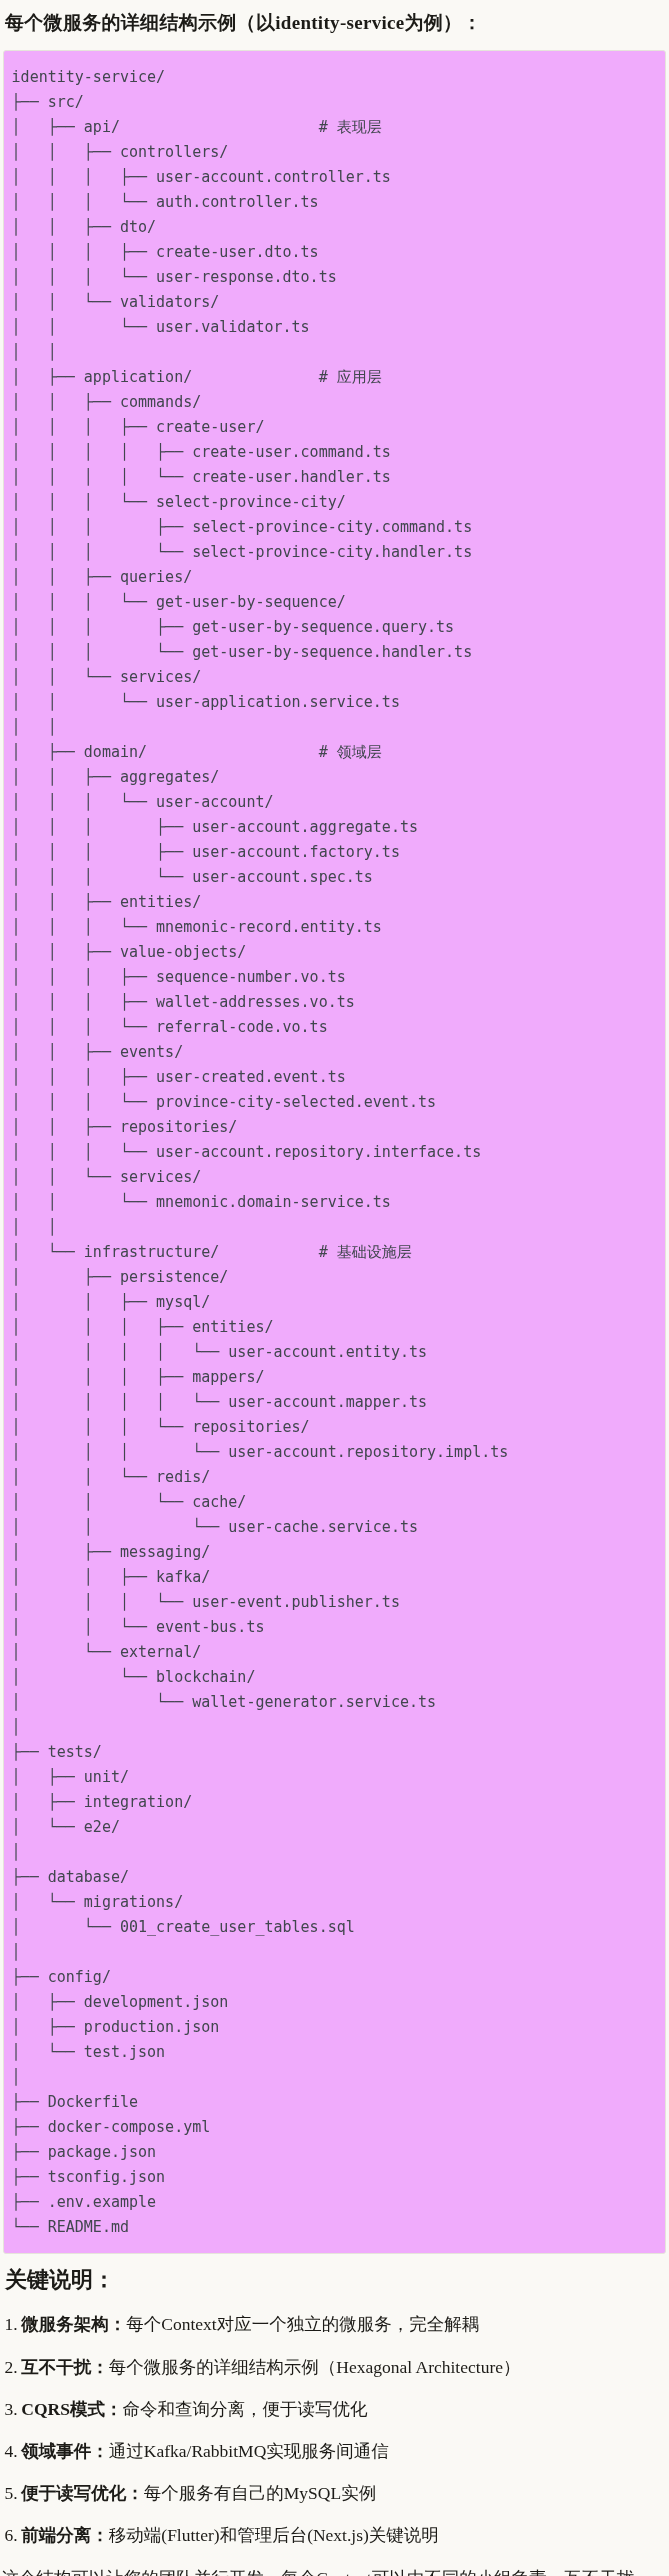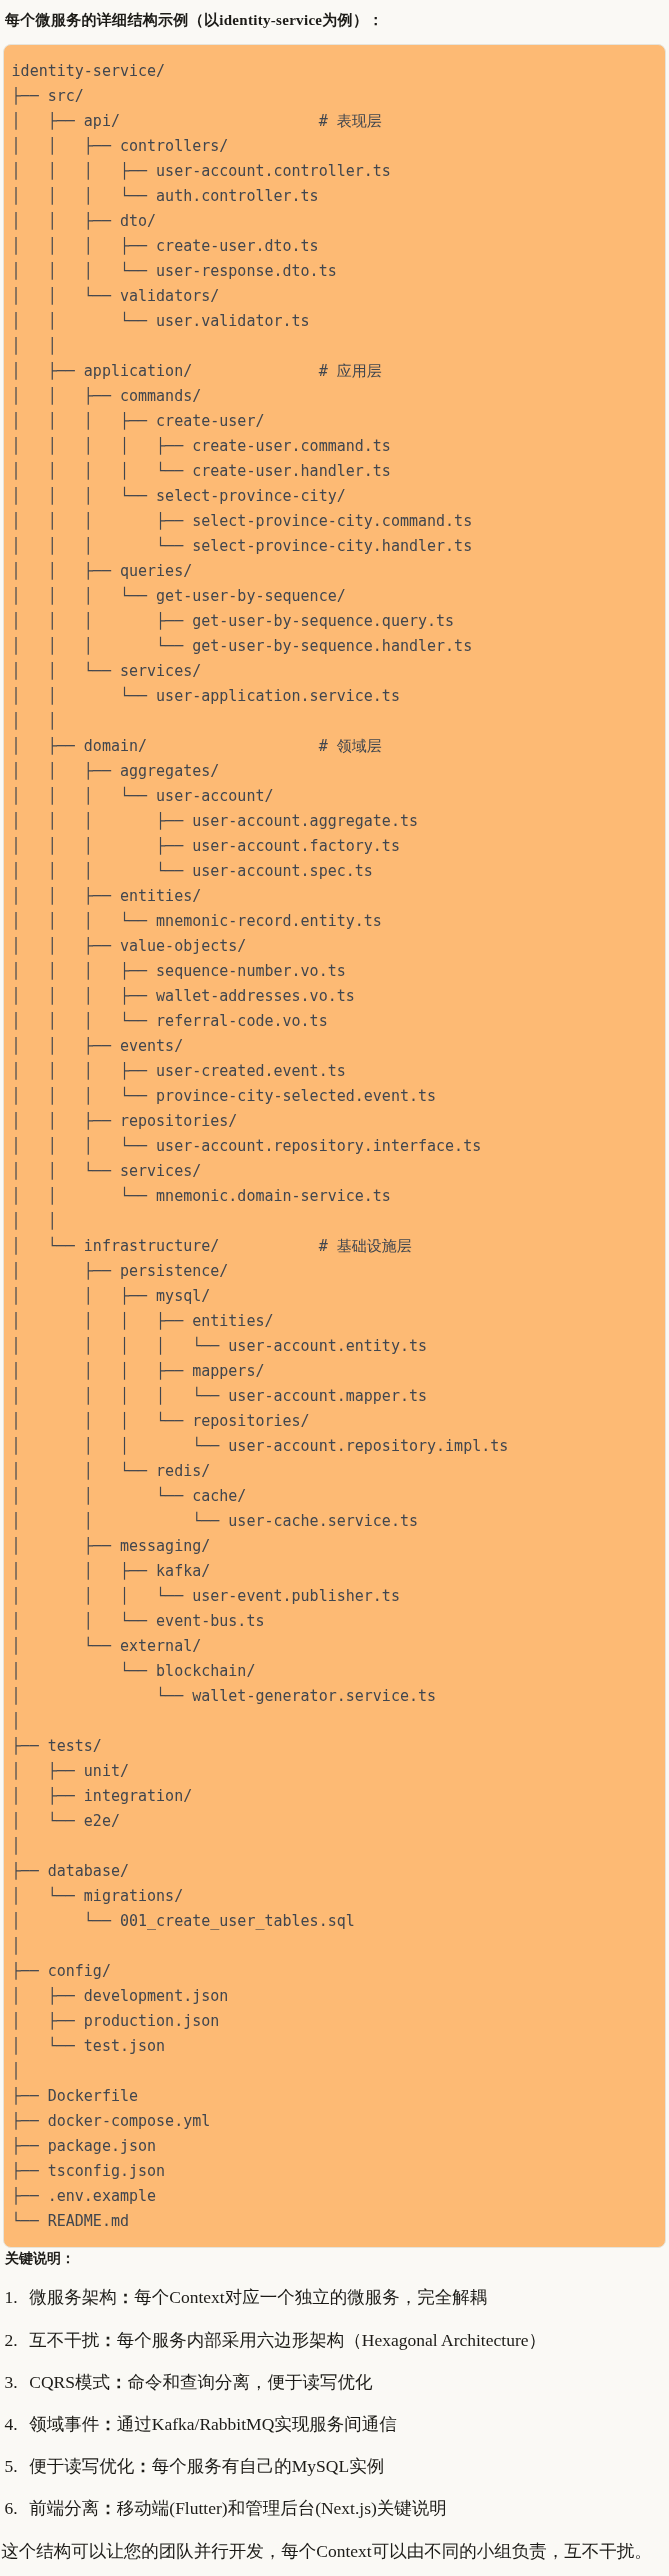--- a/index.html
+++ b/index.html
@@ -7,58 +7,58 @@
     width: 669px;
     background: #FAF9F5;
     font-family: "Liberation Serif", "DejaVu Serif", serif;
     color: #1C1B17;
   }
   .page {
     width: 669px;
     padding: 8.8px 0 16.3px 0;
   }
   .page-title {
-    font-size: 15px;
+    font-size: 19px;
     font-weight: bold;
     line-height: 1.5;
     margin: 0 5px 12.5px 5px;
     letter-spacing: 0.3px;
   }
   .code-block {
     margin: 0 3.1px;
-    background: #fdba74;
+    background: #f0abfc;
     border: 0.6px solid #E6E4DB;
-    border-radius: 8px;
+    border-radius: 3px;
     padding: 13.8px 7.5px 13.8px 7.5px;
     overflow: hidden;
   }
   .code-block pre {
     font-family: "DejaVu Sans Mono", "Liberation Mono", monospace;
     font-size: 15px;
     line-height: 25px;
     color: #41464E;
     white-space: pre;
   }
   .section-heading {
-    font-size: 14px;
+    font-size: 22px;
     font-weight: bold;
-    margin: 2px 5px 19px 5px;
+    margin: 11px 5px 19px 5px;
   }
   .key-points {
     list-style: none;
     margin: 0 5px 0 4.4px;
   }
   .key-points li {
     font-size: 17.5px;
     line-height: 1.15;
     margin-bottom: 22px;
     white-space: nowrap;
   }
   .item-number { font-weight: normal; margin-right: 3.8px; }
-  .item-term { font-weight: normal; margin-left: 8px; }
+  .item-term { font-weight: bold; }
   .item-colon { font-weight: bold; }
   .closing-paragraph {
     font-size: 17.5px;
     margin: 19px 2.5px 0 1.3px;
     line-height: 1.3;
   }
 </style>
 </head>
 <body>
 
@@ -156,21 +156,21 @@
 └── README.md</pre>
   </div>
 
   <h2 class="section-heading">关键说明：</h2>
 
   <ol class="key-points">
     <li>
       <span class="item-number">1.</span><span class="item-term">微服务架构</span><span class="item-colon">：</span><span class="item-desc">每个Context对应一个独立的微服务，完全解耦</span>
     </li>
     <li>
-      <span class="item-number">2.</span><span class="item-term">互不干扰</span><span class="item-colon">：</span><span class="item-desc">每个服务内部采用六边形架构（Hexagonal Architecture）</span>
+      <span class="item-number">2.</span><span class="item-term">互不干扰</span><span class="item-colon">：</span><span class="item-desc">每个微服务的详细结构示例（Hexagonal Architecture）</span>
     </li>
     <li>
       <span class="item-number">3.</span><span class="item-term">CQRS模式</span><span class="item-colon">：</span><span class="item-desc">命令和查询分离，便于读写优化</span>
     </li>
     <li>
       <span class="item-number">4.</span><span class="item-term">领域事件</span><span class="item-colon">：</span><span class="item-desc">通过Kafka/RabbitMQ实现服务间通信</span>
     </li>
     <li>
       <span class="item-number">5.</span><span class="item-term">便于读写优化</span><span class="item-colon">：</span><span class="item-desc">每个服务有自己的MySQL实例</span>
     </li>

